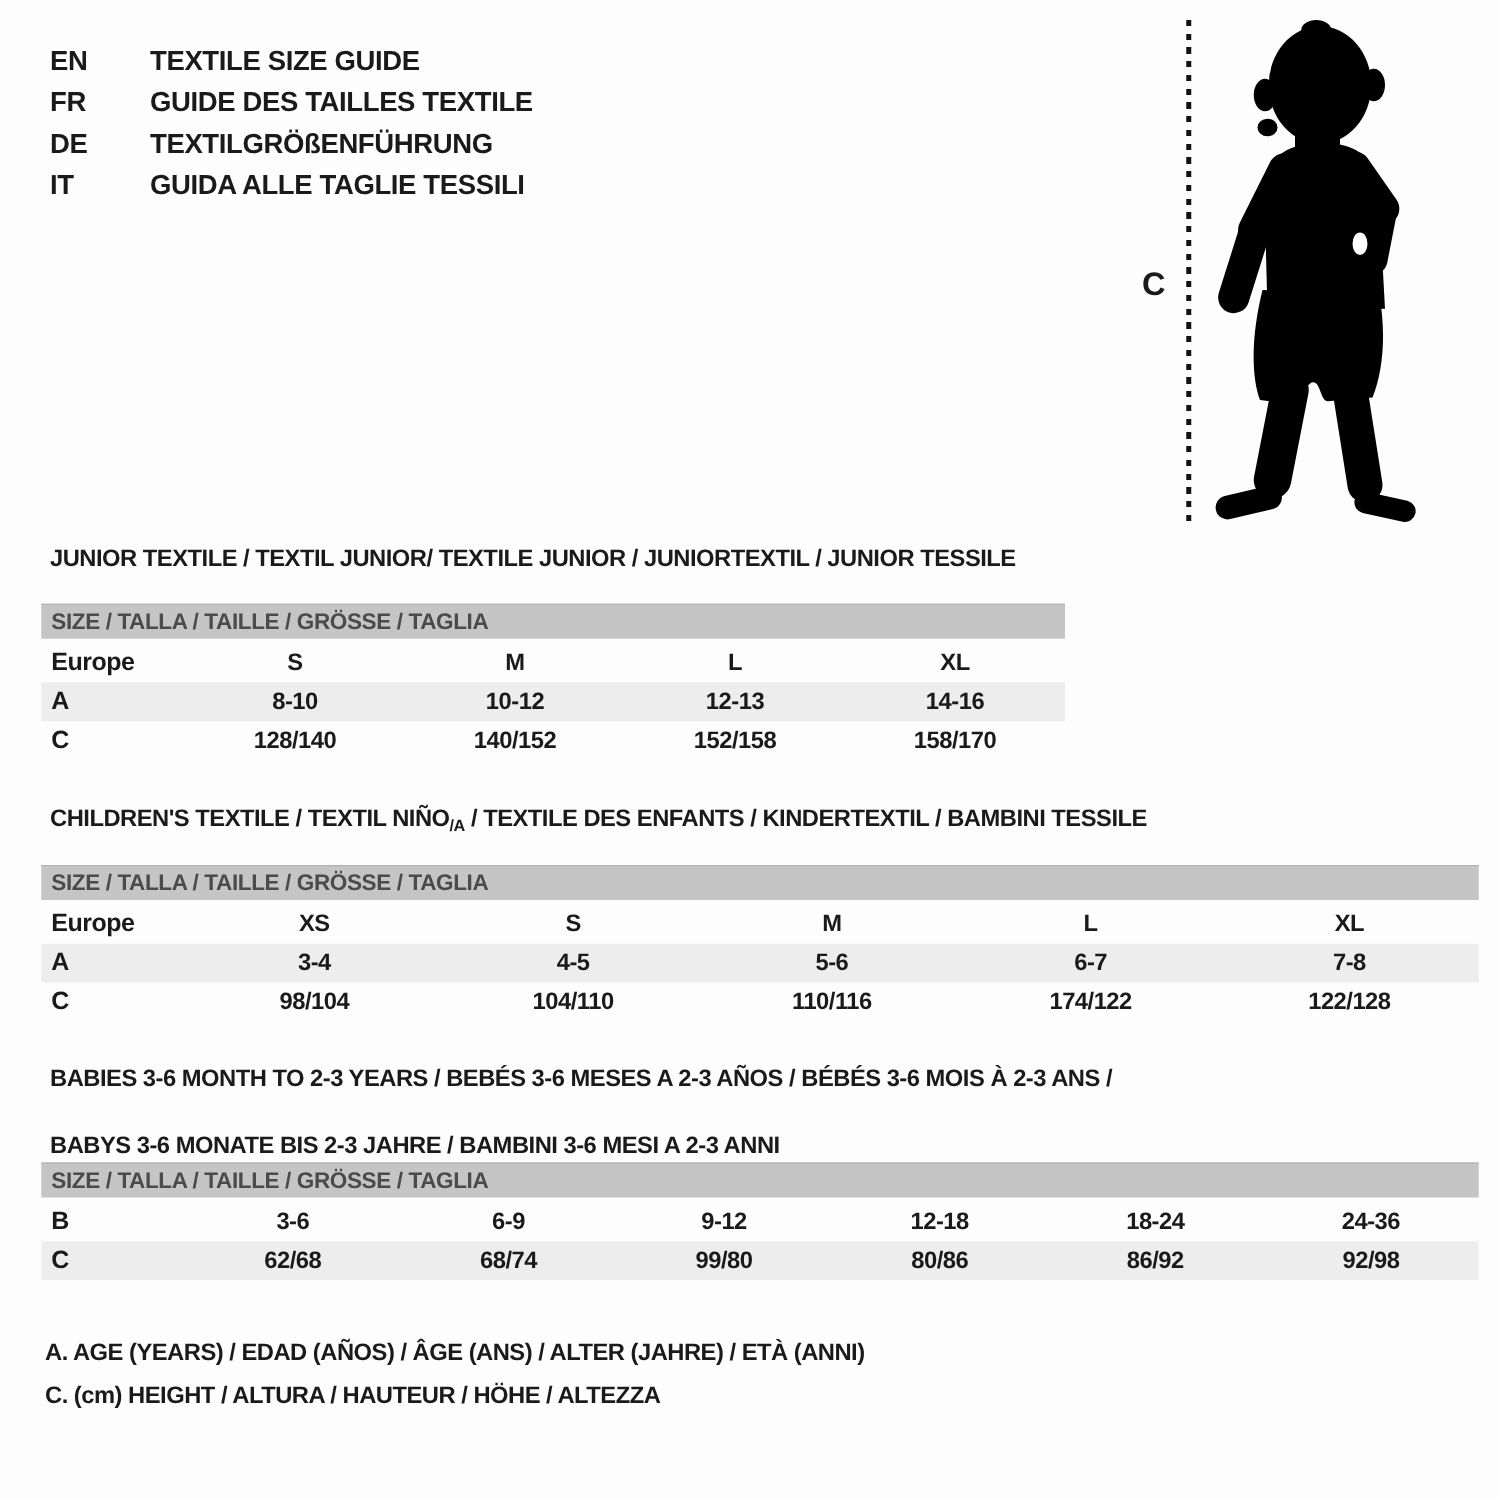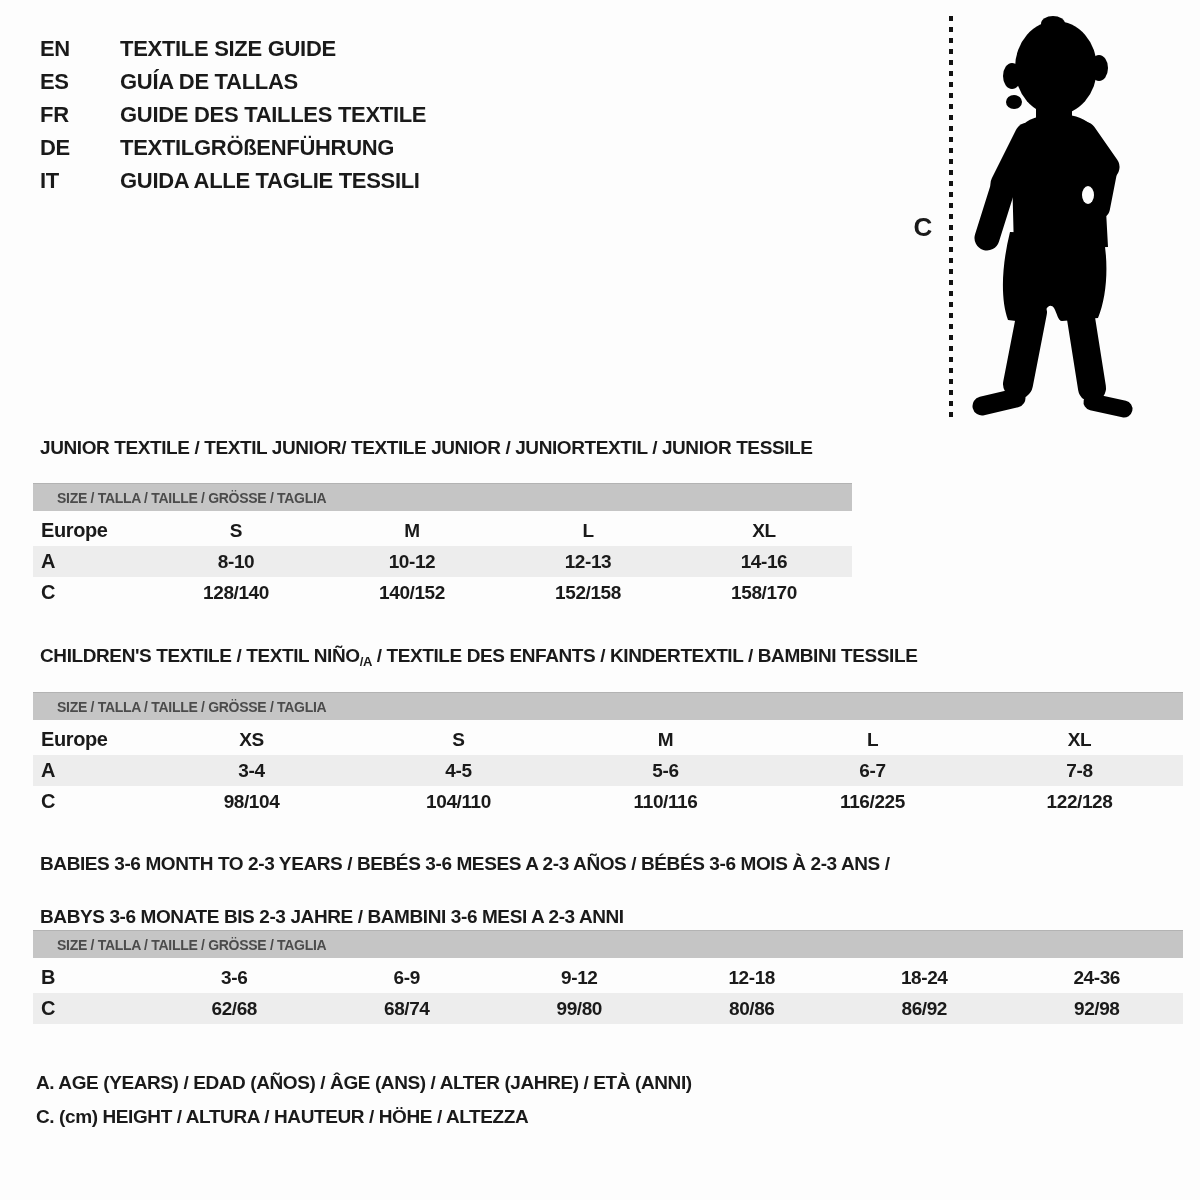--- a/index.html
+++ b/index.html
@@ -34,22 +34,22 @@
   
   .section-title {
     left: 40px; font-weight: bold; font-size: 19px; letter-spacing: -0.4px;
     white-space: nowrap;
   }
 
   
   .sg-table { left: 33px; }
   .size-bar {
     height: 28px; background: #c5c5c5; border-top: 1px solid #b3b3b3;
-    display: flex; align-items: center; padding-left: 24px;
-    font-weight: bold; font-size: 14px; color: #4b4b4b; letter-spacing: -0.3px;
+    display: flex; align-items: center; padding-left: 8px;
+    font-weight: bold; font-size: 18px; color: #4b4b4b; letter-spacing: -0.3px;
     margin-bottom: 4px;
   }
   .trow { display: flex; height: 31px; align-items: center; }
   .trow.shaded { background: #ededed; }
   .tlabel {
     width: 115px; padding-left: 8px; font-weight: bold; font-size: 20px;
     letter-spacing: -0.4px;
   }
   .tcell {
     flex: 1; text-align: center; font-weight: bold; font-size: 19px;
@@ -62,24 +62,20 @@
 
   .sub-a { font-size: 13px; vertical-align: -4px; font-weight: bold; }
 </style>
 </head>
 <body>
 
 <div class="abs lang-block">
   <div class="lang-row">
     <span class="lang-code">EN</span>
     <span class="lang-title">TEXTILE SIZE GUIDE</span>
-  </div>
-  <div class="lang-row">
-    <span class="lang-code">ES</span>
-    <span class="lang-title">GUÍA DE TALLAS</span>
   </div>
   <div class="lang-row">
     <span class="lang-code">FR</span>
     <span class="lang-title">GUIDE DES TAILLES TEXTILE</span>
   </div>
   <div class="lang-row">
     <span class="lang-code">DE</span>
     <span class="lang-title">TEXTILGRÖßENFÜHRUNG</span>
   </div>
   <div class="lang-row">
@@ -174,21 +170,21 @@
     <div class="tcell">4-5</div>
     <div class="tcell">5-6</div>
     <div class="tcell">6-7</div>
     <div class="tcell">7-8</div>
   </div>
   <div class="trow">
     <div class="tlabel">C</div>
     <div class="tcell">98/104</div>
     <div class="tcell">104/110</div>
     <div class="tcell">110/116</div>
-    <div class="tcell">116/225</div>
+    <div class="tcell">174/122</div>
     <div class="tcell">122/128</div>
   </div>
 </div>
 
 <div class="abs section-title" style="top:853px;">BABIES 3-6 MONTH TO 2-3 YEARS / BEBÉS 3-6 MESES A 2-3 AÑOS / BÉBÉS 3-6 MOIS À 2-3 ANS /</div>
 <div class="abs section-title" style="top:884px;margin-top:22px;">BABYS 3-6 MONATE BIS 2-3 JAHRE / BAMBINI 3-6 MESI A 2-3 ANNI</div>
 
 <div class="abs sg-table" style="top:930px; width:1150px;">
   <div class="size-bar">SIZE / TALLA / TAILLE / GRÖSSE / TAGLIA</div>
   <div class="trow">

